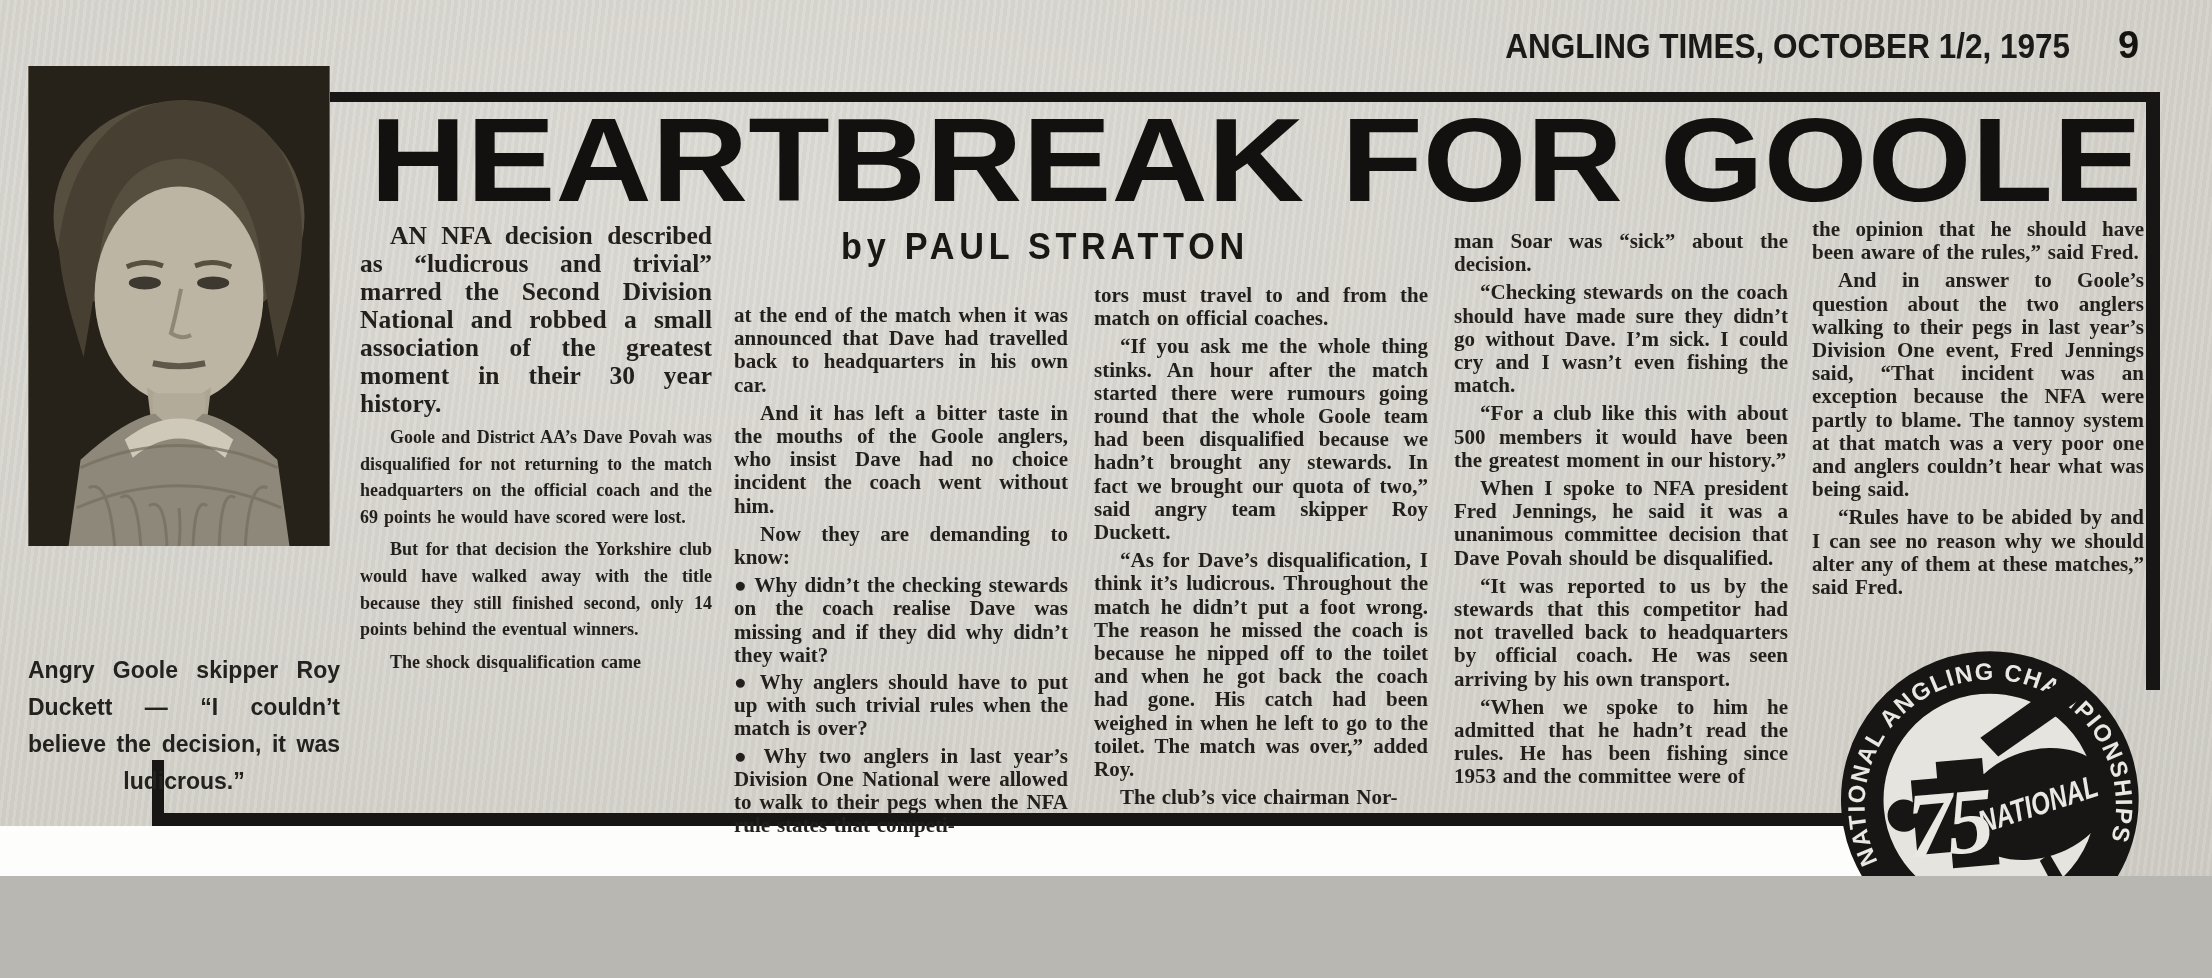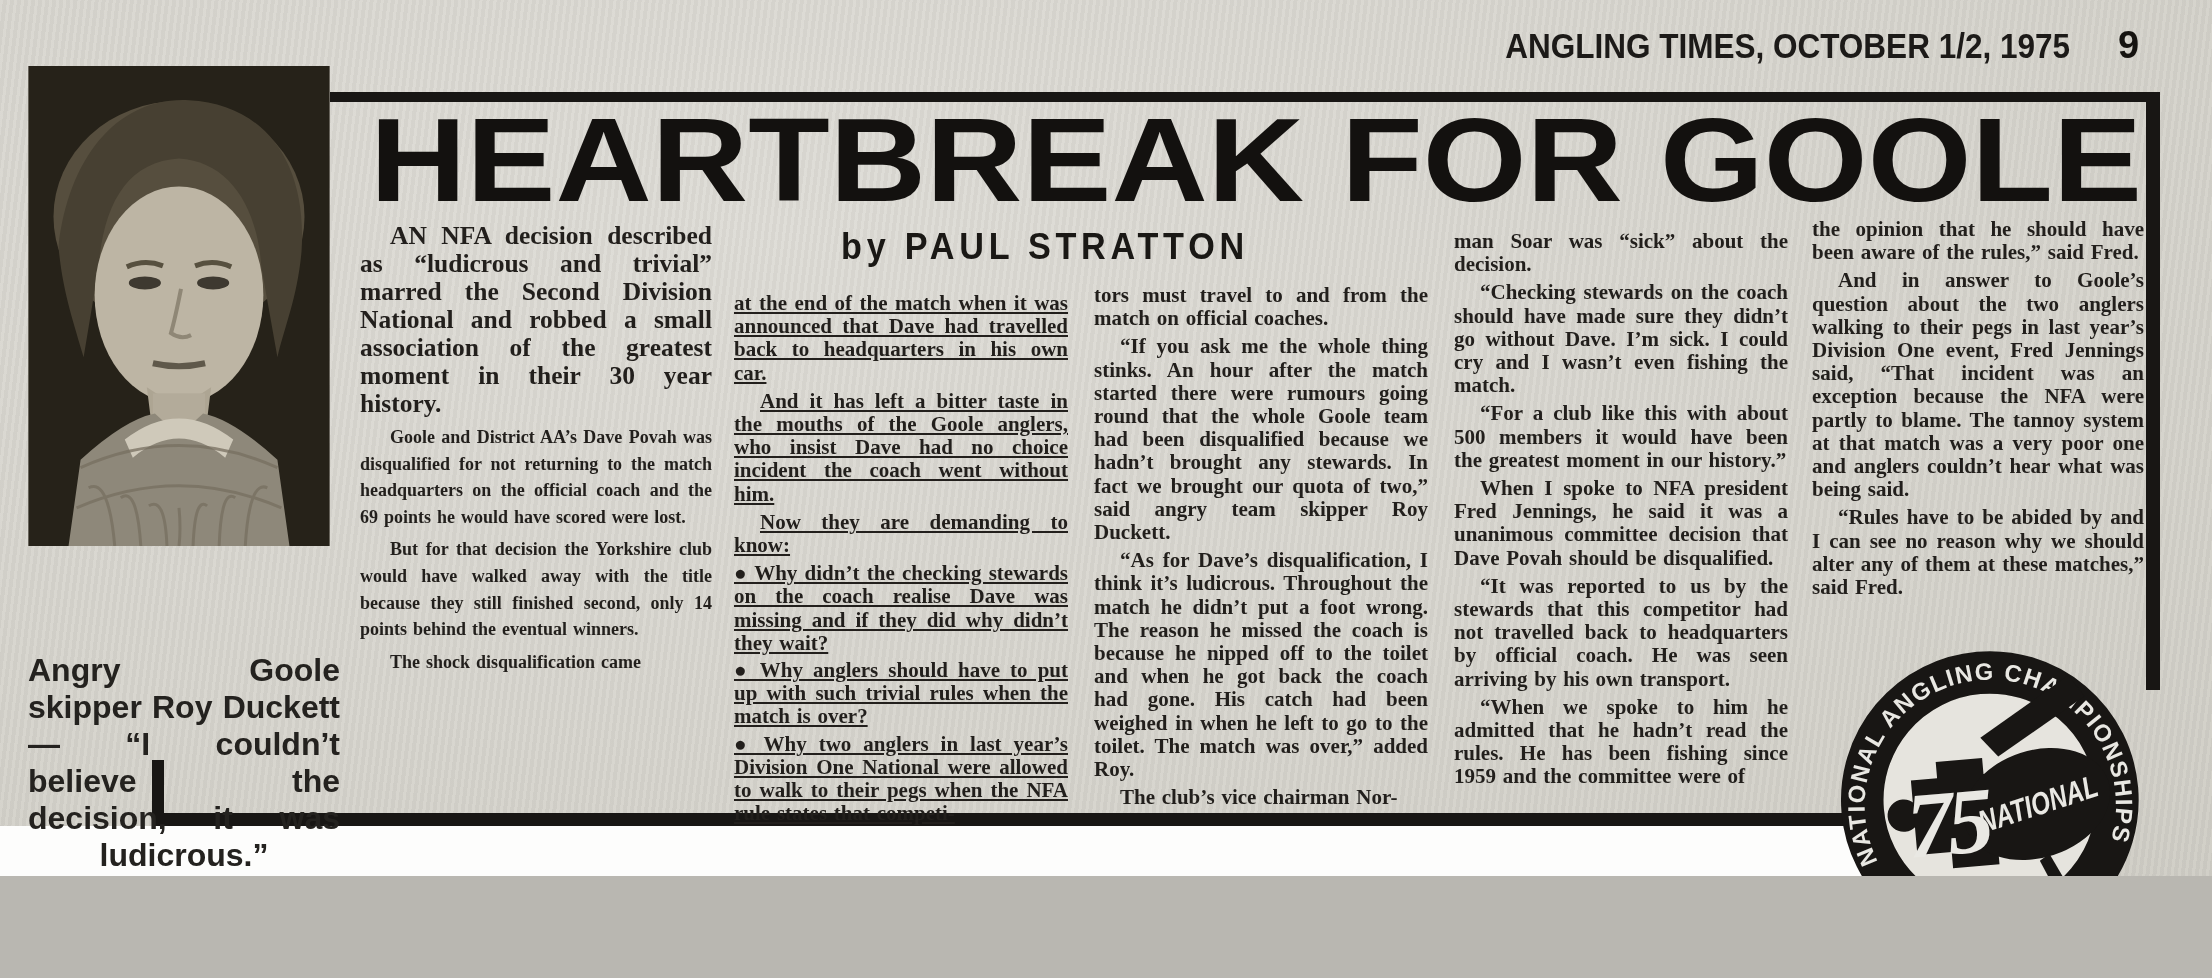--- a/index.html
+++ b/index.html
@@ -45,37 +45,37 @@
   #byline{
     position:absolute;left:720px;top:226px;width:650px;text-align:center;
     font-family:"Liberation Sans", sans-serif;font-weight:700;font-size:36px;
     letter-spacing:5px;color:#1a1815;transform:scaleX(.95);
   }
 
   
   #portrait-photo{position:absolute;left:28px;top:66px;width:302px;height:480px;}
   #photo-caption{
     position:absolute;left:28px;top:652px;width:312px;
-    font-family:"Liberation Sans", sans-serif;font-weight:700;font-size:32px;line-height:37px;
+    font-family:"Liberation Sans", sans-serif;font-weight:700;font-size:23px;line-height:37px;
     color:#24221f;text-align:justify;text-align-last:center;
   }
 
   
   .col{
     position:absolute;text-align:justify;
     font-family:"Liberation Serif", serif;font-weight:700;color:#221f1c;
     font-size:21px;line-height:23.2px;word-spacing:1.5px;
   }
   .col p{margin:0 0 5px 12px;text-indent:26px;}
   .col p.no-indent{text-indent:0;}
   .col p.bullet{text-indent:0;margin-bottom:4px;}
   #article-column-1{left:348px;top:222px;width:364px;}
   #article-column-1 p{font-size:18px;line-height:26.6px;text-indent:30px;margin-bottom:6px;}
   #article-column-1 p.lead-first{font-size:25.5px;line-height:28px;}
-  #article-column-2{left:722px;top:292px;width:346px;text-decoration:underline;}
+  #article-column-2{left:722px;top:304px;width:346px;}
   #article-column-3{left:1082px;top:284px;width:346px;}
   #article-column-4{left:1442px;top:230px;width:346px;}
   #article-column-5{left:1800px;top:218px;width:344px;}
 
   
   #championship-logo-badge{position:absolute;left:1838px;top:640px;transform:rotate(-5deg);}
   #championship-logo-badge .ring-text{
     font-family:"Liberation Sans", sans-serif;font-weight:700;fill:#e9e8e3;
   }
   #championship-logo-badge .center-num{
@@ -155,21 +155,21 @@
       <p>“If you ask me the whole thing stinks. An hour after the match started there were rumours going round that the whole Goole team had been disqualified because we hadn’t brought any stewards. In fact we brought our quota of two,” said angry team skipper Roy Duckett.</p>
       <p>“As for Dave’s disqualification, I think it’s ludicrous. Throughout the match he didn’t put a foot wrong. The reason he missed the coach is because he nipped off to the toilet and when he got back the coach had gone. His catch had been weighed in when he left to go to the toilet. The match was over,” added Roy.</p>
       <p>The club’s vice chairman Nor-</p>
     </div>
   <div id="article-column-4" class="col">
       <p class="no-indent">man Soar was “sick” about the decision.</p>
       <p>“Checking stewards on the coach should have made sure they didn’t go without Dave. I’m sick. I could cry and I wasn’t even fishing the match.</p>
       <p>“For a club like this with about 500 members it would have been the greatest moment in our history.”</p>
       <p>When I spoke to NFA president Fred Jennings, he said it was a unanimous committee decision that Dave Povah should be disqualified.</p>
       <p>“It was reported to us by the stewards that this competitor had not travelled back to headquarters by official coach. He was seen arriving by his own transport.</p>
-      <p>“When we spoke to him he admitted that he hadn’t read the rules. He has been fishing since 1959 and the committee were of</p>
+      <p>“When we spoke to him he admitted that he hadn’t read the rules. He has been fishing since 1953 and the committee were of</p>
     </div>
   <div id="article-column-5" class="col">
       <p class="no-indent">the opinion that he should have been aware of the rules,” said Fred.</p>
       <p>And in answer to Goole’s question about the two anglers walking to their pegs in last year’s Division One event, Fred Jennings said, “That incident was an exception because the NFA were partly to blame. The tannoy system at that match was a very poor one and anglers couldn’t hear what was being said.</p>
       <p>“Rules have to be abided by and I can see no reason why we should alter any of them at these matches,” said Fred.</p>
     </div>
 
   <svg id="championship-logo-badge" width="304" height="324" viewBox="0 0 300 320">
     <circle cx="150" cy="158" r="105" fill="#e6e4de"></circle>
     <circle cx="150" cy="158" r="126" fill="none" stroke="#181614" stroke-width="42"></circle>

